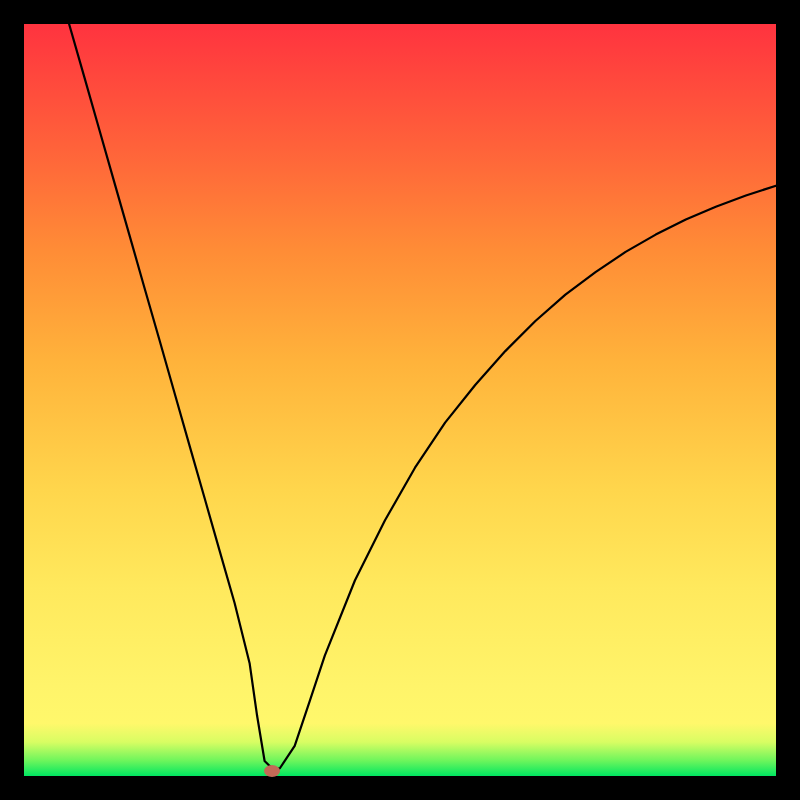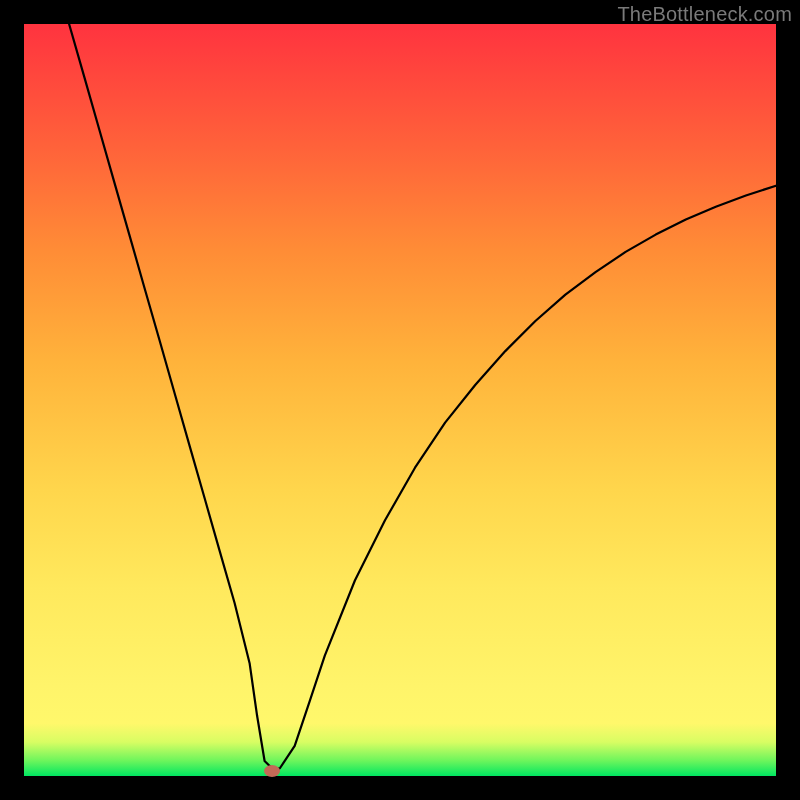--- a/index.html
+++ b/index.html
@@ -64,21 +64,20 @@
     height: 12px;
     border-radius: 50%;
     background: #c36a57;
     transform: translate(-50%, -50%);
   }
 </style>
 </head>
 <body>
 
 <div class="frame">
-  <div class="site">TheBottleneck.com</div>
 
   <div class="plot">
     <svg class="curve" viewBox="0 0 752 752" preserveAspectRatio="none">
       <path d="M45.1 0.0 L60.2 52.6 L75.2 105.3 L90.2 157.9 L105.3 210.6 L120.3 263.2 L135.4 315.8 L150.4 368.5 L165.4 421.1 L180.5 473.8 L195.5 526.4 L210.6 579.0 L225.6 639.2 L233.1 691.8 L240.6 737.0 L248.2 744.5 L255.7 744.5 L270.7 721.9 L285.8 676.8 L300.8 631.7 L330.9 556.5 L361.0 496.3 L391.0 443.7 L421.1 398.6 L451.2 361.0 L481.3 327.1 L511.4 297.0 L541.4 270.7 L571.5 248.2 L601.6 227.9 L631.7 210.6 L661.8 195.5 L691.8 182.7 L721.9 171.5 L752.0 161.7" fill="none" stroke="#000" stroke-width="2.2" stroke-linejoin="round" stroke-linecap="round"></path>
     </svg>
     <div class="dot" style="left: 248.16px; top: 746.736px;"></div>
   </div>
 </div>
 
 </body></html>

